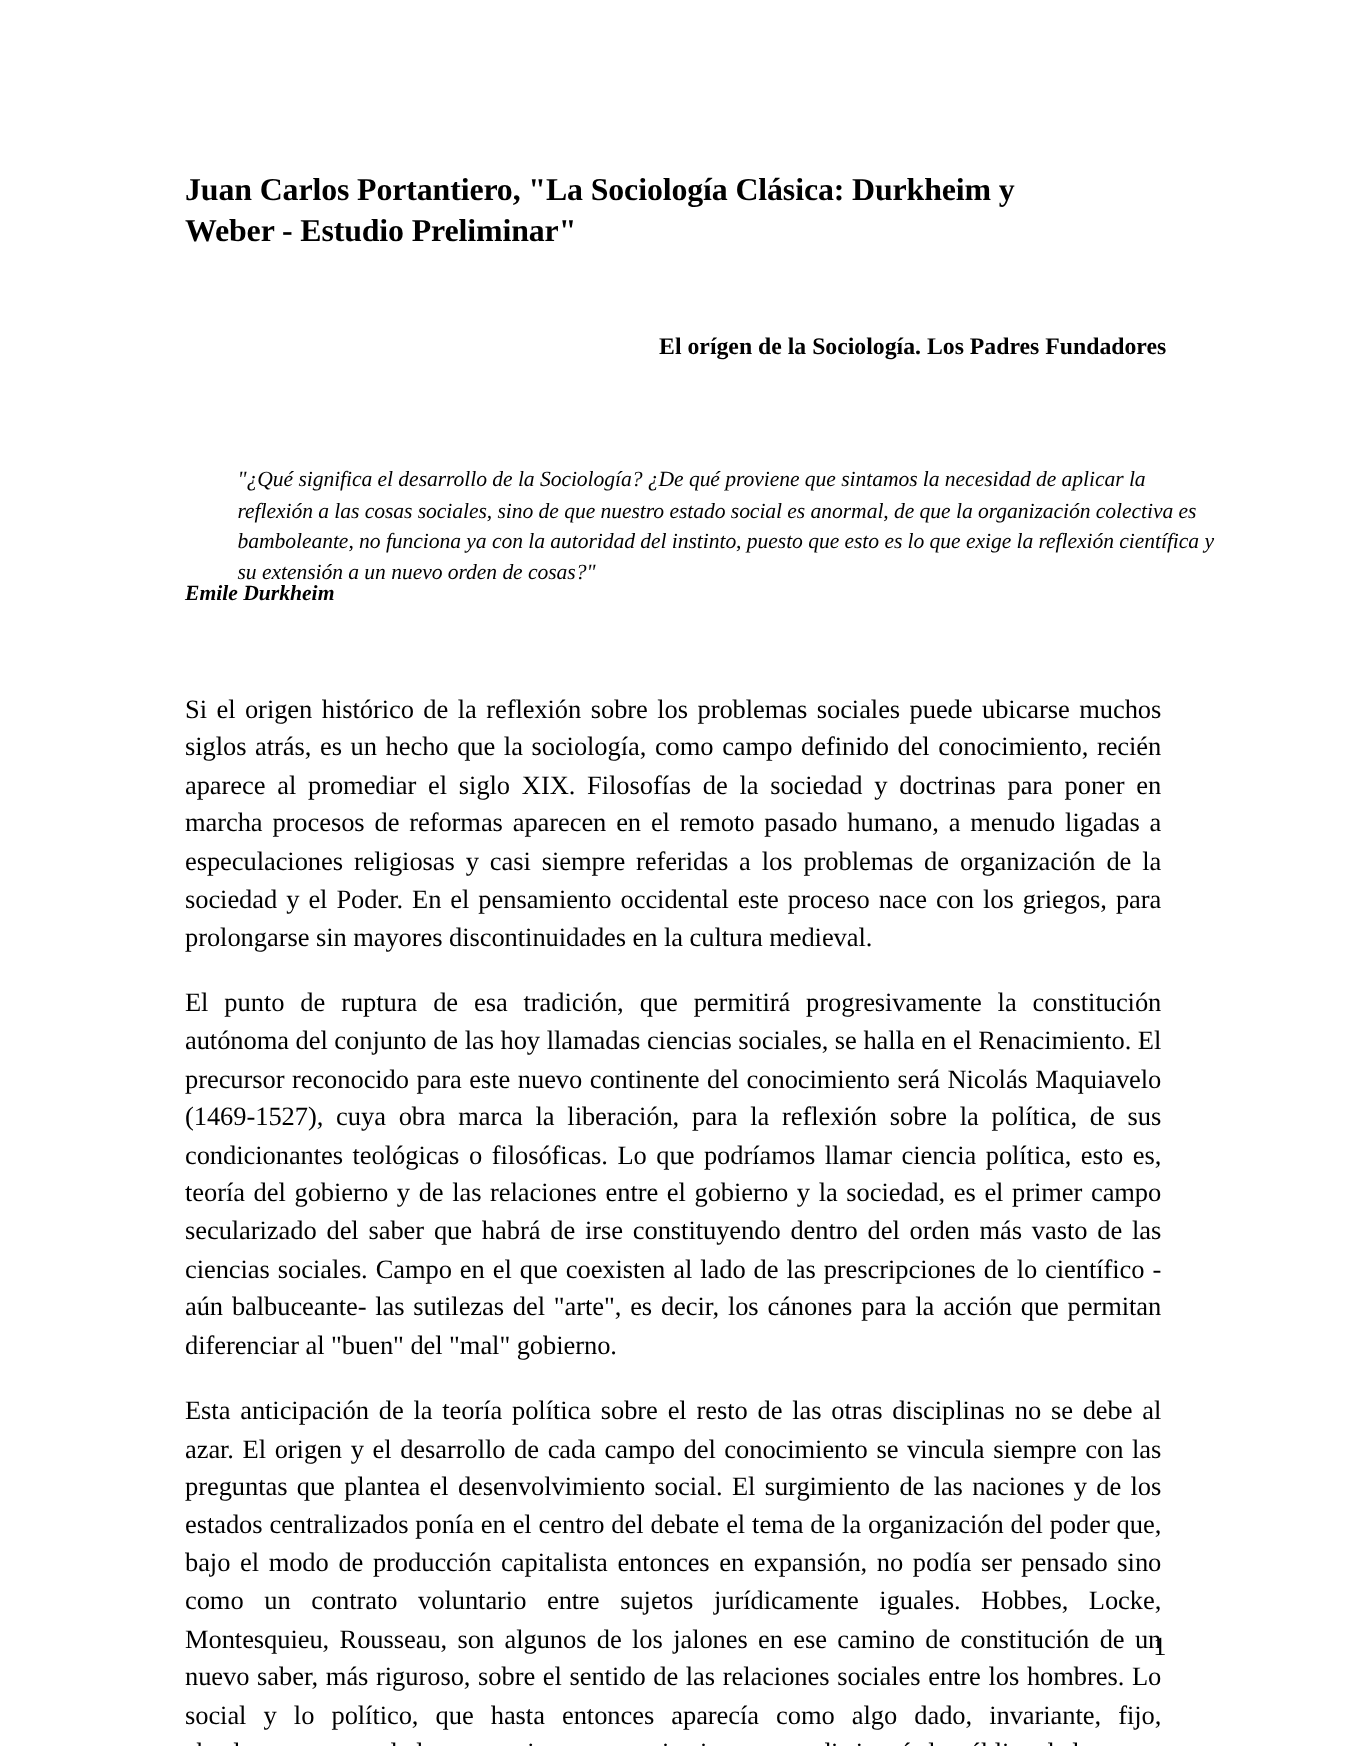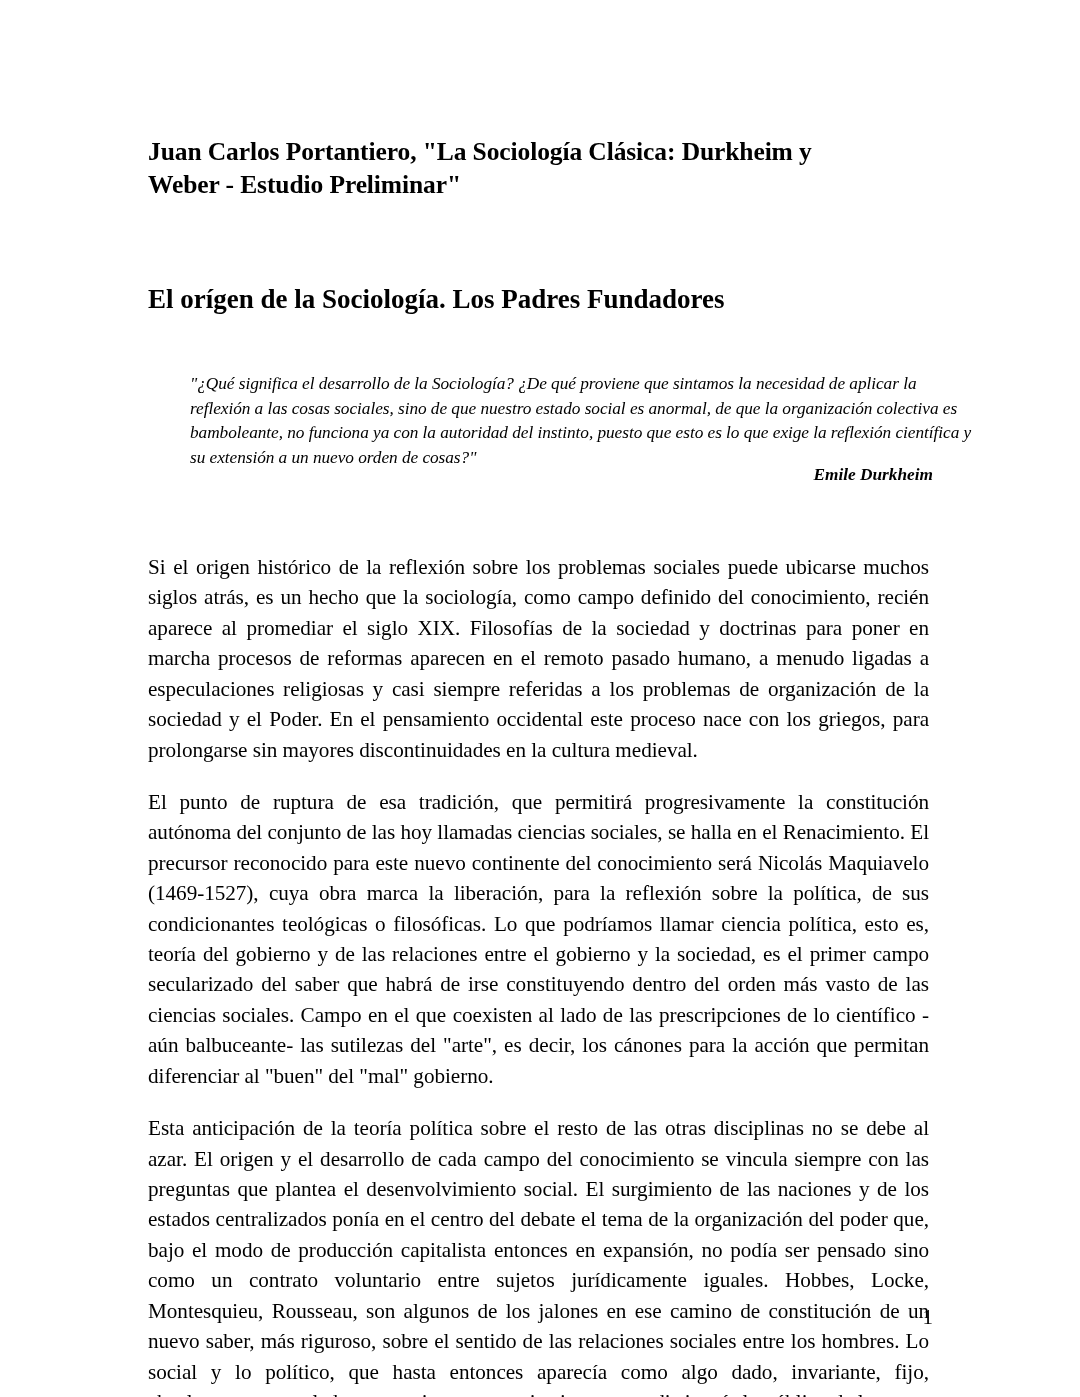--- a/index.html
+++ b/index.html
@@ -41,25 +41,25 @@
     font-size: 25.5px;
     font-weight: bold;
     line-height: 1.3;
     letter-spacing: -0.1px;
     text-align: left;
   }
 
   
   .section-heading {
     position: absolute;
-    top: 261px;
+    top: 250px;
     left: 0;
     width: 785px;
-    text-align: left;
-    font-size: 27px;
+    text-align: right;
+    font-size: 19px;
     font-weight: bold;
     line-height: 1.25;
   }
 
   
   .epigraph {
     position: absolute;
     top: 355px;
     left: 2px;
     width: 790px;
@@ -68,21 +68,21 @@
     line-height: 1.42;
     text-align: left;
     letter-spacing: -0.05px;
   }
 
   .epigraph-attribution {
     position: absolute;
     top: 464px;
     left: 0;
     width: 785px;
-    text-align: right;
+    text-align: left;
     font-size: 17.3px;
     font-style: italic;
     font-weight: bold;
     line-height: 1.3;
   }
 
   
   .body-text {
     position: absolute;
     top: 552px;

